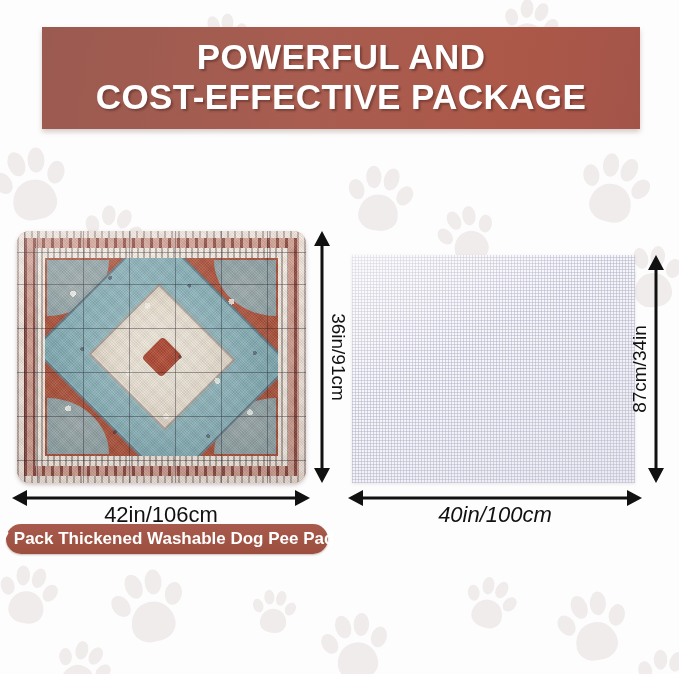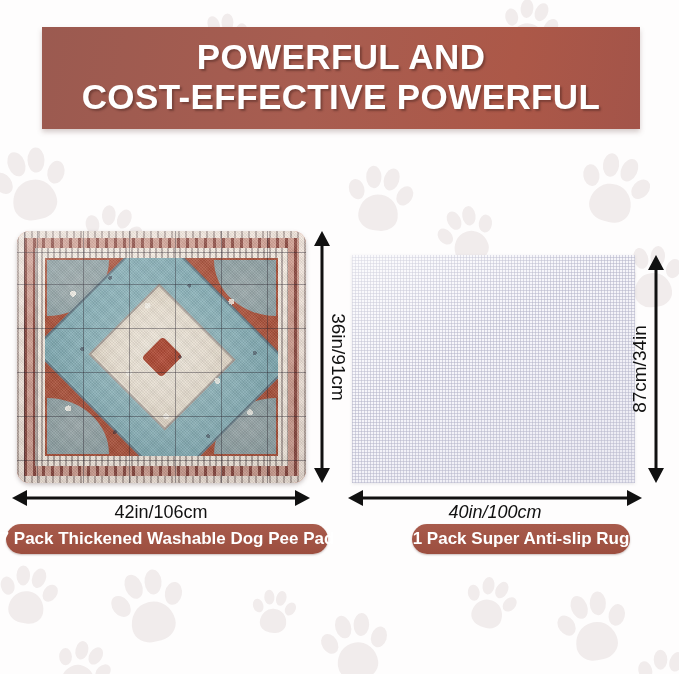--- a/index.html
+++ b/index.html
@@ -279,21 +279,21 @@
     bottom: 0; left: 50%; transform: translateX(-50%);
     border-left: 8px solid transparent;
     border-right: 8px solid transparent;
     border-top: 15px solid #111111;
   }
   .dim-label-h {
     position: absolute;
     width: 100%;
     text-align: center;
     top: 14px;
-    font-size: 18px;
+    font-size: 22px;
     color: #111111;
     white-space: nowrap;
   }
   .dim-label-v {
     position: absolute;
     font-size: 19px;
     color: #111111;
     white-space: nowrap;
     left: 50%;
     top: 50%;
@@ -444,21 +444,21 @@
       <span class="pad palm"></span>
         <span class="pad t1"></span>
         <span class="pad t2"></span>
         <span class="pad t3"></span>
         <span class="pad t4"></span>
     </div>
   </div>
 
   <div id="header-banner">
     <div class="banner-line">POWERFUL AND</div>
-    <div class="banner-line">COST-EFFECTIVE POWERFUL</div>
+    <div class="banner-line">COST-EFFECTIVE PACKAGE</div>
   </div>
 
   <div class="product" id="pee-pad">
     <div class="rug-art">
       <div class="rug-border-outer"></div>
       <div class="rug-band"></div>
       <div class="rug-band2"></div>
       <div class="rug-field">
         <div class="rug-corner rc-tl"></div>
         <div class="rug-corner rc-tr"></div>
@@ -502,15 +502,14 @@
   </div>
 
   <div class="dim" style="left:646px; top:255px; width:20px; height:228px;">
     <div class="dim-v-line" style="top:6px; bottom:6px;"></div>
     <div class="arrow arrow-up"></div>
     <div class="arrow arrow-down"></div>
     <div class="dim-label-v rot-ccw" style="margin-left:-16px;">87cm/34in</div>
   </div>
 
   <div class="caption-pill" id="caption-pee-pad">7 Pack Thickened Washable Dog Pee Pad</div>
-  <div class="caption-pill" id="caption-antislip-rug">1 Pack Super Anti-slip Rug</div>
 
 </div>
 
 </body></html>

